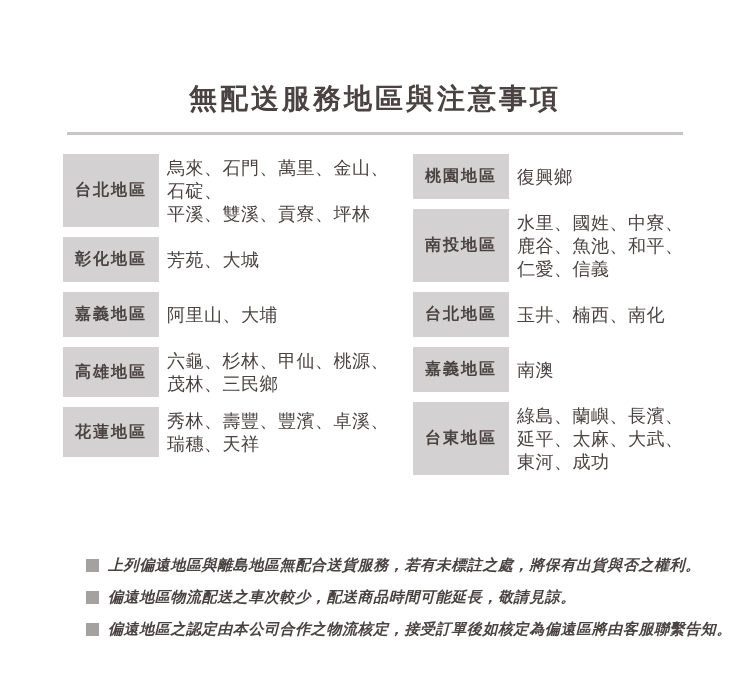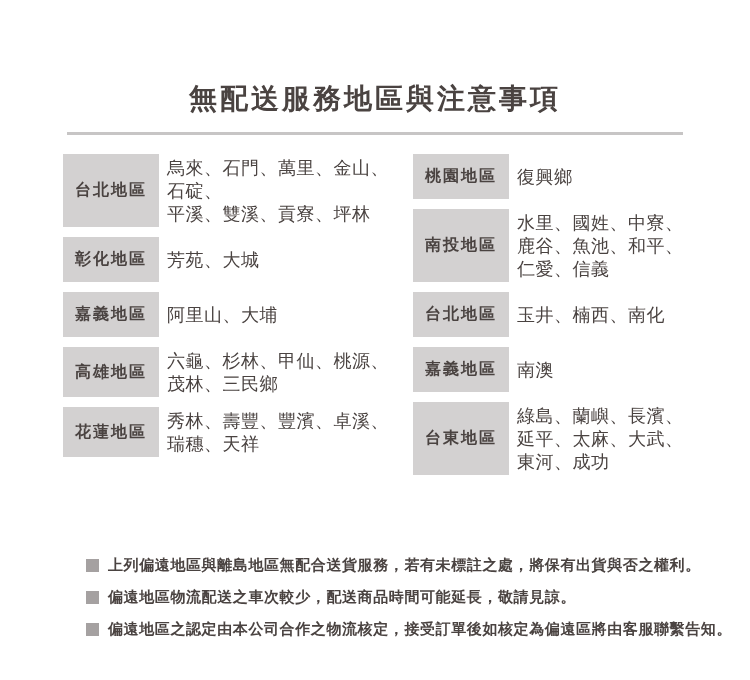--- a/index.html
+++ b/index.html
@@ -68,20 +68,21 @@
   .notes {
     position: absolute;
     left: 86px;
     top: 558px;
     right: 30px;
   }
   .note {
     display: flex;
     align-items: center;
     margin-bottom: 17px;
+    font-style: italic;
   }
   .bullet {
     flex: none;
     width: 13px;
     height: 13px;
     margin-right: 9px;
     background: var(--bullet, #a5a1a1);
   }
   .note-text {
     font-size: 15px;

